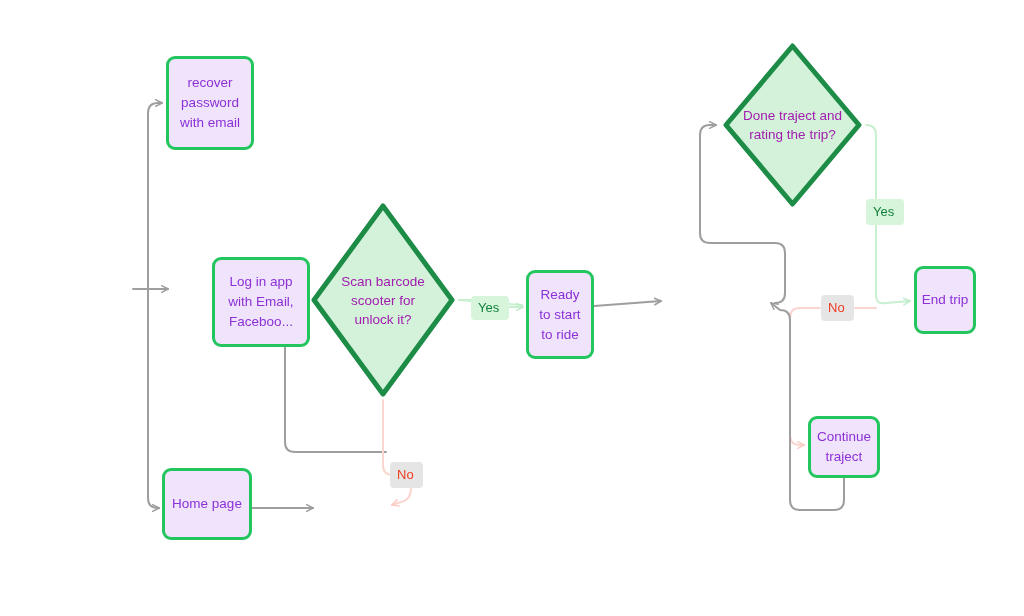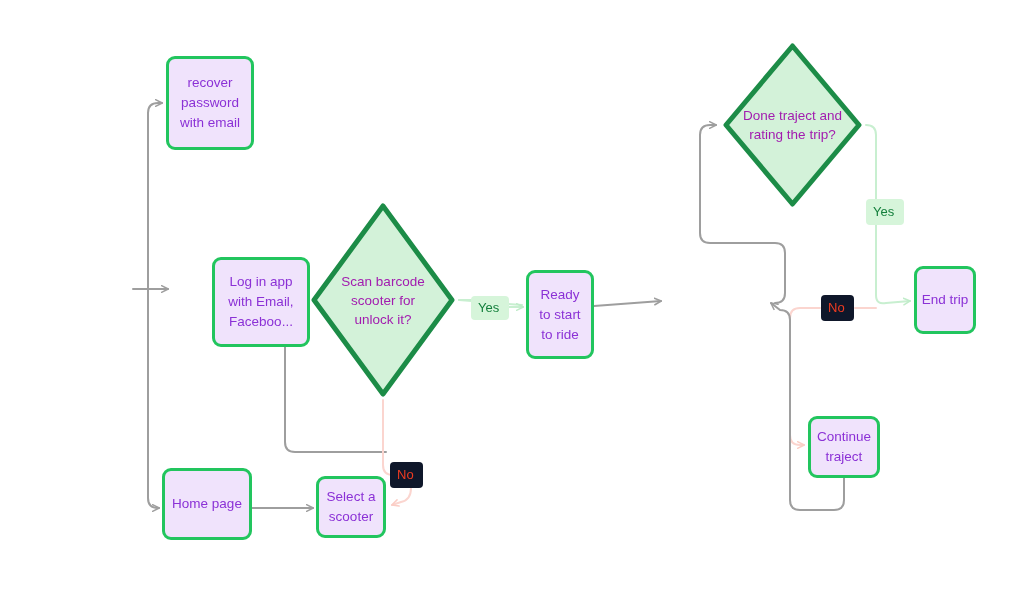--- a/index.html
+++ b/index.html
@@ -16,21 +16,21 @@
 
   .dia-wrap{position:absolute;display:flex;align-items:center;justify-content:center;}
   .dia-wrap svg{position:absolute;left:0;top:0;}
   .dia-label{position:relative;z-index:2;color:#a21caf;font-size:13.5px;
              line-height:19px;text-align:center;width:100%;}
 
   .elabel{position:absolute;box-sizing:border-box;display:flex;align-items:center;
           justify-content:flex-start;border-radius:4px;font-size:13px;line-height:14px;
           padding:4px 7px;}
   .elabel.yes{background:#d6f5da;color:#15803d;}
-  .elabel.no{background:#0f172a;color:#ef3b21;}
+  .elabel.no{background:#e5e5e5;color:#ef3b21;}
 </style>
 </head>
 <body>
 
 <div id="canvas">
 
   <svg class="edges" viewBox="0 0 1024 616" xmlns="http://www.w3.org/2000/svg">
     <defs>
       <marker id="ah-gray" markerWidth="9" markerHeight="9" refX="7.2" refY="4.5" orient="auto" markerUnits="userSpaceOnUse">
         <path d="M0.8,1.2 L7.4,4.5 L0.8,7.8" fill="none" stroke="#9e9e9e" stroke-width="1.5" stroke-linecap="round" stroke-linejoin="round"></path>
@@ -86,23 +86,20 @@
   </div>
 
   <div class="node pbox" style="left:172px;top:257px;width:98px;height:90px;margin-left:40px;">
     <span>Log in app with Email, Faceboo...</span>
   </div>
 
   <div class="node pbox" style="left:162px;top:468px;width:90px;height:72px;">
     <span>Home page</span>
   </div>
 
-  <div class="node pbox" style="left:316px;top:476px;width:70px;height:62px;">
-    <span>Select a scooter</span>
-  </div>
 
   <div class="node pbox" style="left:526px;top:270px;width:68px;height:89px;">
     <span>Ready to start to ride</span>
   </div>
 
 
   <div class="node pbox" style="left:914px;top:266px;width:62px;height:68px;">
     <span>End trip</span>
   </div>
 

